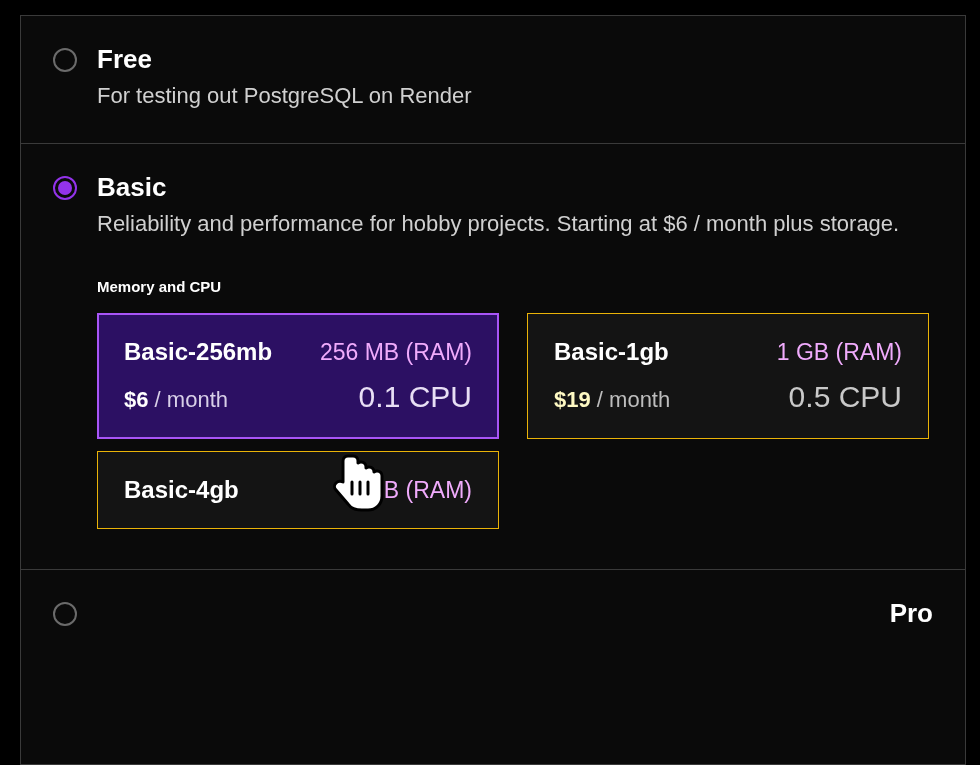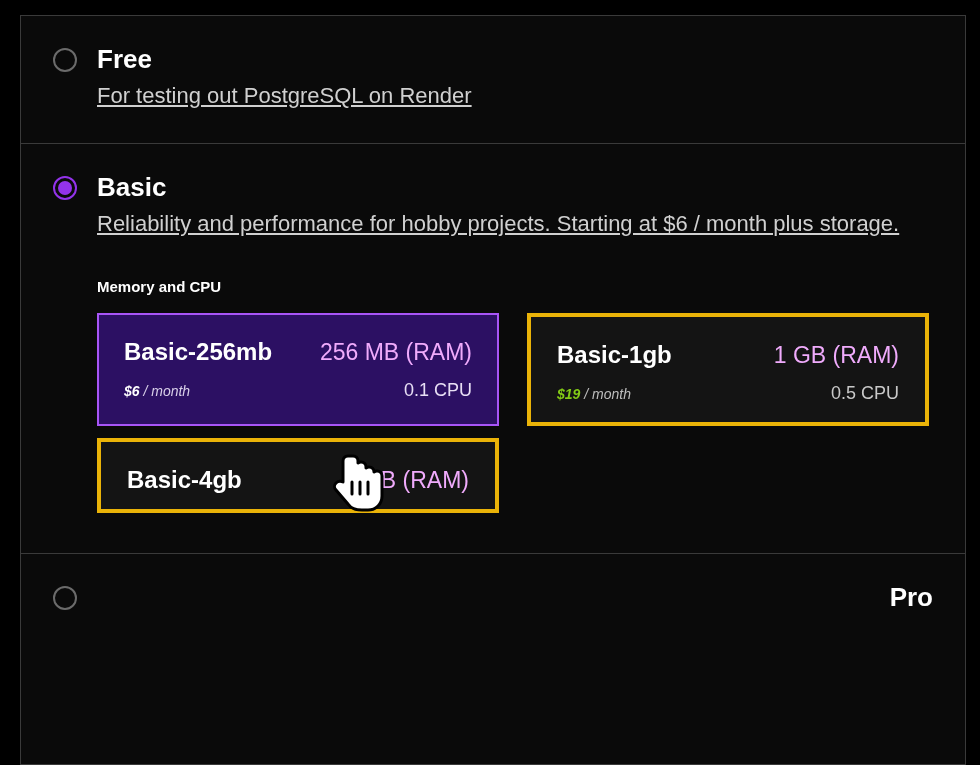--- a/index.html
+++ b/index.html
@@ -54,38 +54,37 @@
     font-size: 26px;
     font-weight: 700;
     color: #fff;
     margin-bottom: 6px;
   }
   .tier-desc {
     font-size: 22px;
     color: #d0d0d0;
     font-weight: 400;
     line-height: 1.35;
-    text-decoration: underline;
   }
   .section-label {
     font-size: 15px;
     font-weight: 700;
     color: #fff;
     margin-top: 40px;
     margin-bottom: 18px;
   }
   .cards {
     display: grid;
     grid-template-columns: 402px 402px;
     gap: 12px 28px;
   }
   .card {
-    border: 4px solid #eab308;
+    border: 1px solid #eab308;
     background: #141414;
-    padding: 24px 26px 15px 26px;
+    padding: 24px 26px 24px 26px;
     cursor: pointer;
   }
   .card.selected {
     background: #2c1063;
     border: 2px solid #a855f7;
     padding: 23px 25px 23px 25px;
   }
   .card-row {
     display: flex;
     justify-content: space-between;
@@ -97,32 +96,31 @@
     font-weight: 700;
     color: #fff;
   }
   .card-spec {
     font-size: 23px;
     color: #f0abfc;
     font-weight: 400;
   }
   .card.selected .card-spec { color: #f0abfc; }
   .card-price {
-    font-size: 14px;
+    font-size: 22px;
     color: #bdbdbd;
-    font-style: italic;
   }
   .card-price .bold {
     font-weight: 700;
-    color: #84cc16;
+    color: #fef9c3;
   }
   .card.selected .card-price { color: #d8cfe8; }
   .card.selected .card-price .bold { color: #fff; }
   .card-cpu {
-    font-size: 18px;
+    font-size: 30px;
     color: #c9c9c9;
   }
   .card.selected .card-cpu { color: #e8dff5; }
 
   .cursor {
     position: absolute;
     left: 330px;
     top: 452px;
     pointer-events: none;
   }

